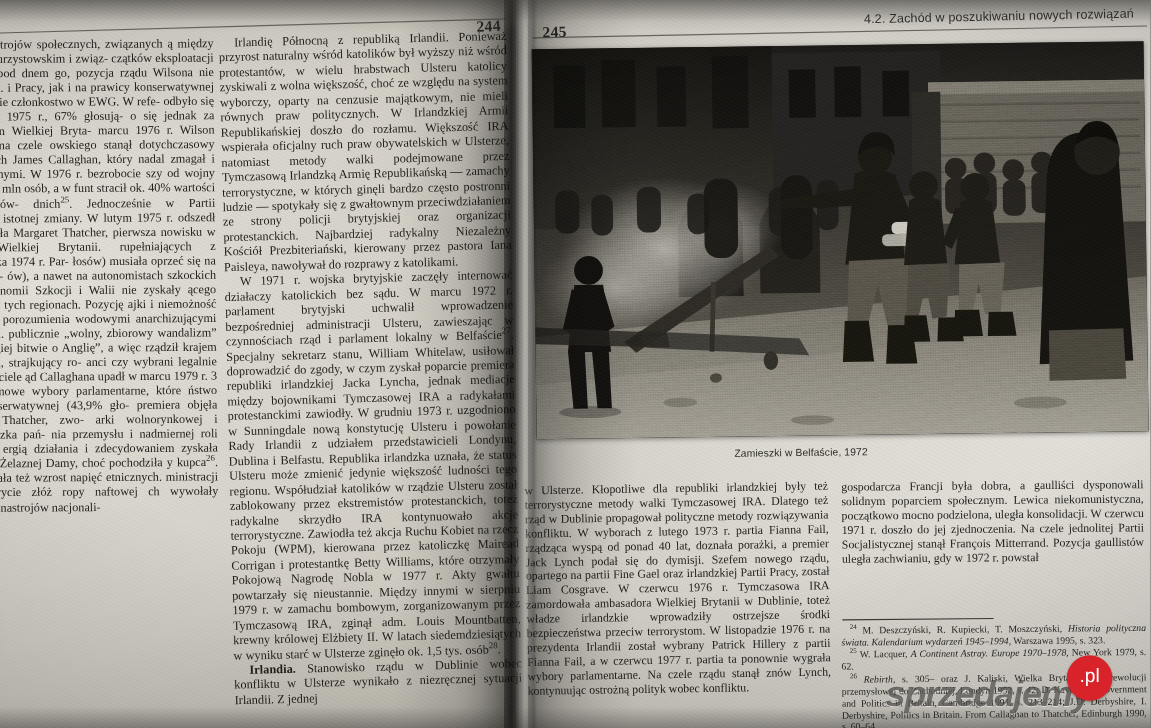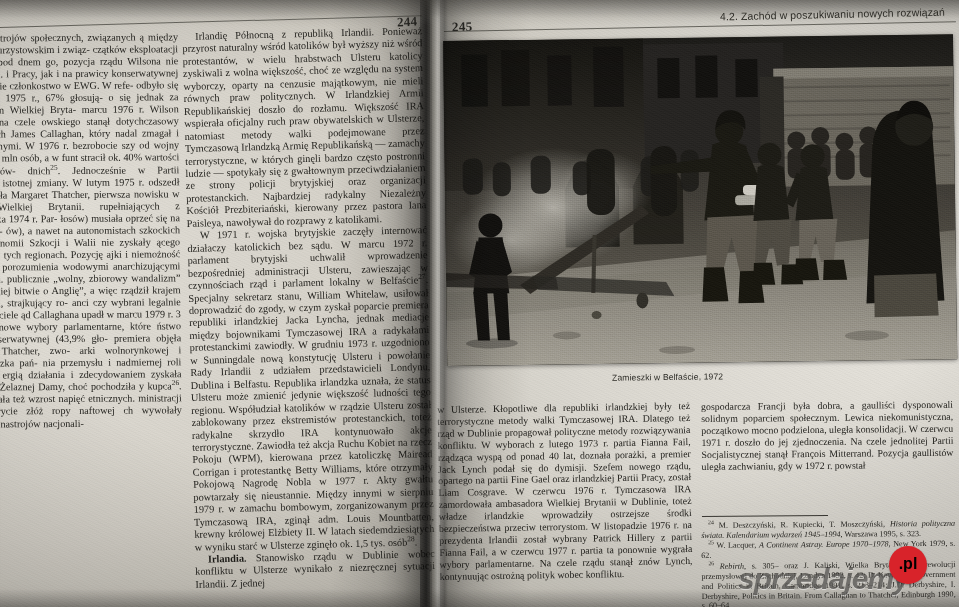--- a/index.html
+++ b/index.html
@@ -104,21 +104,21 @@
   
   #watermark{position:absolute;left:738px;top:546px;z-index:9;pointer-events:none;
     width:215px;height:58px;}
   .wm-text{position:absolute;left:0;top:16px;
     font-family:"Liberation Sans",sans-serif;font-weight:700;font-style:italic;
     font-size:30px;letter-spacing:-1px;color:rgba(45,44,40,.62);
     text-shadow:0 1px 0 rgba(255,255,255,.45);}
   .wm-badge{position:absolute;left:151px;top:0;width:38px;height:38px;border-radius:50%;
     background:#d8232a;box-shadow:0 1px 2px rgba(0,0,0,.35);}
   .wm-badge span{position:absolute;left:0;right:0;top:9px;text-align:center;
-    font-family:"Liberation Sans",sans-serif;font-weight:700;font-size:16px;color:#000000;}
+    font-family:"Liberation Sans",sans-serif;font-weight:400;font-size:16px;color:#ffffff;}
 
   
   #paper-noise{position:absolute;inset:0;z-index:8;pointer-events:none;opacity:.30;
     background:
       repeating-linear-gradient(27deg, rgba(0,0,0,.05) 0 1px, rgba(255,255,255,.04) 1px 3px),
       repeating-linear-gradient(-14deg, rgba(0,0,0,.035) 0 1px, rgba(255,255,255,.03) 1px 2px);}
   #vignette{position:absolute;inset:0;z-index:8;pointer-events:none;
     background:radial-gradient(110% 80% at 50% 45%, rgba(0,0,0,0) 45%, rgba(0,0,0,.22) 100%);}
 </style>
 </head>

